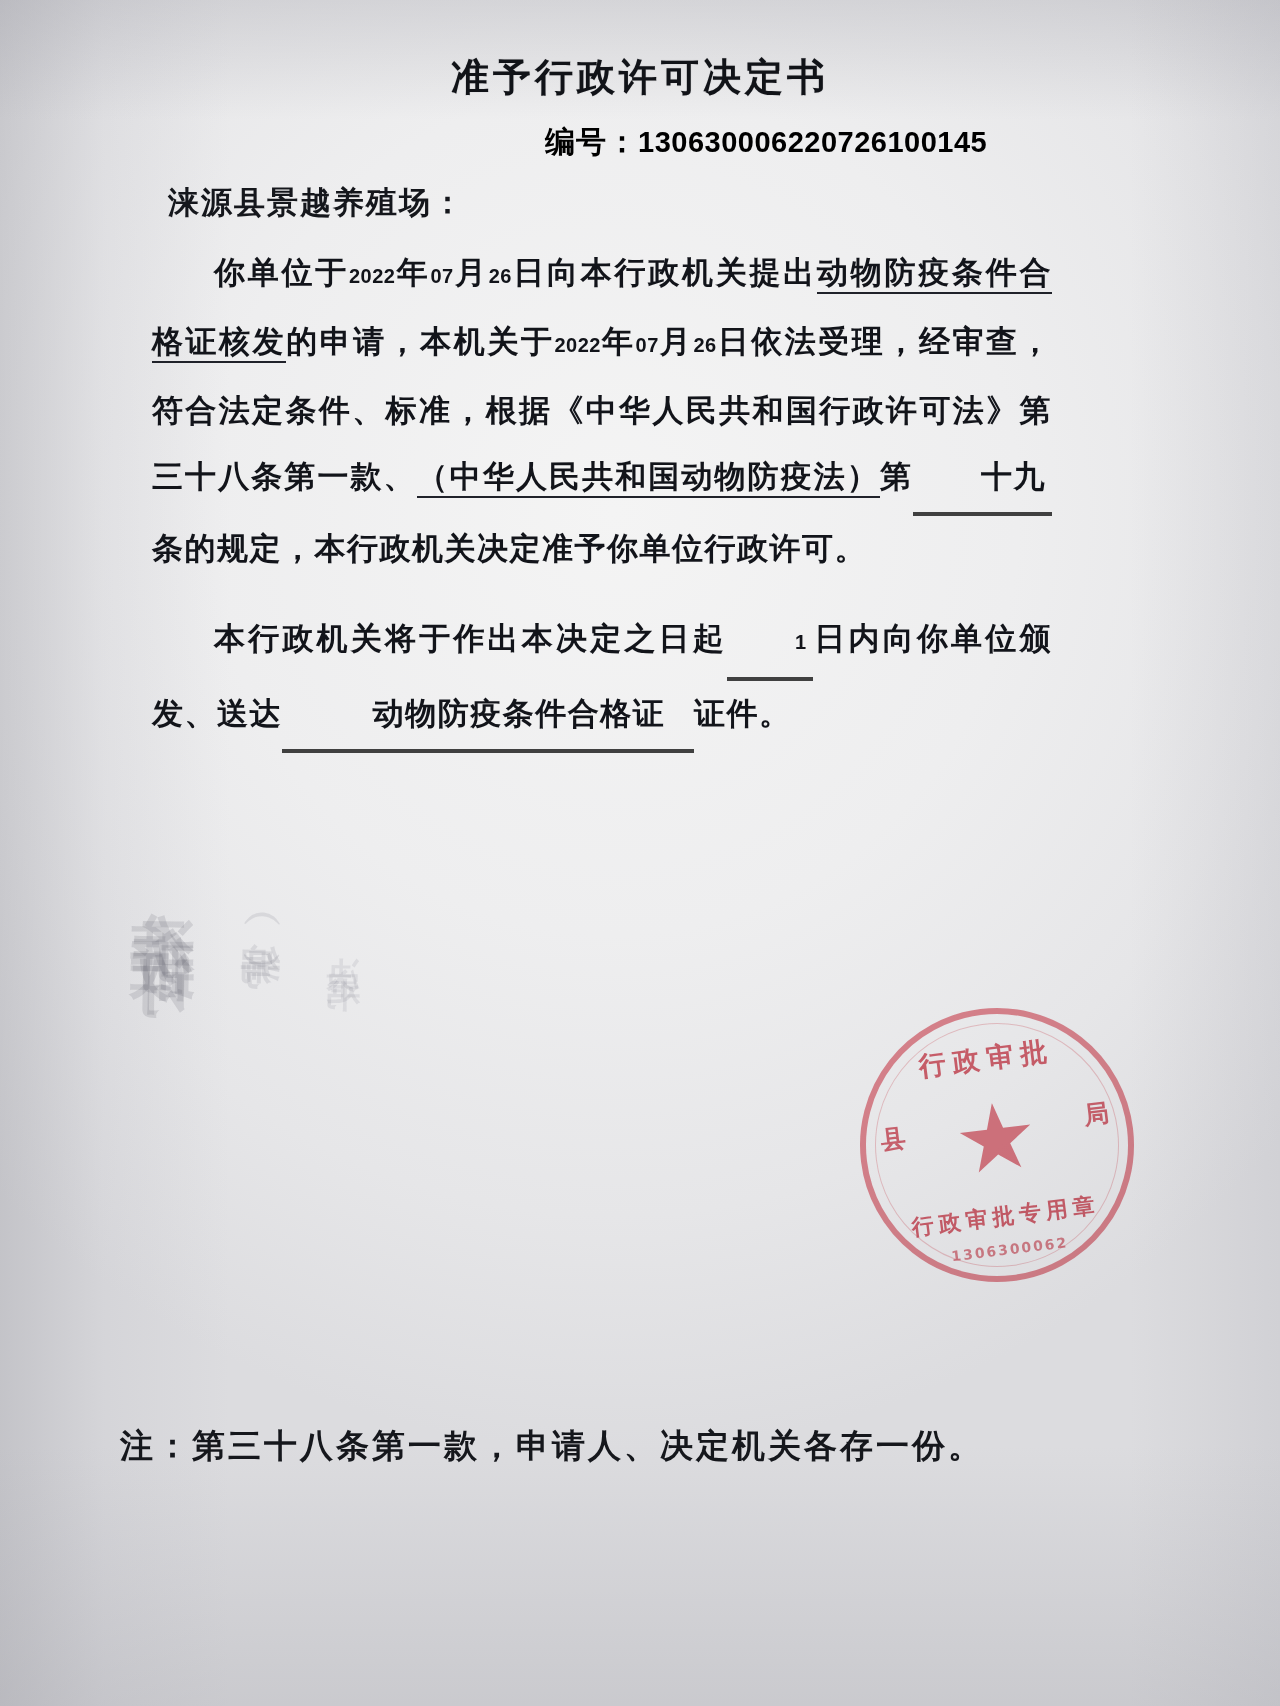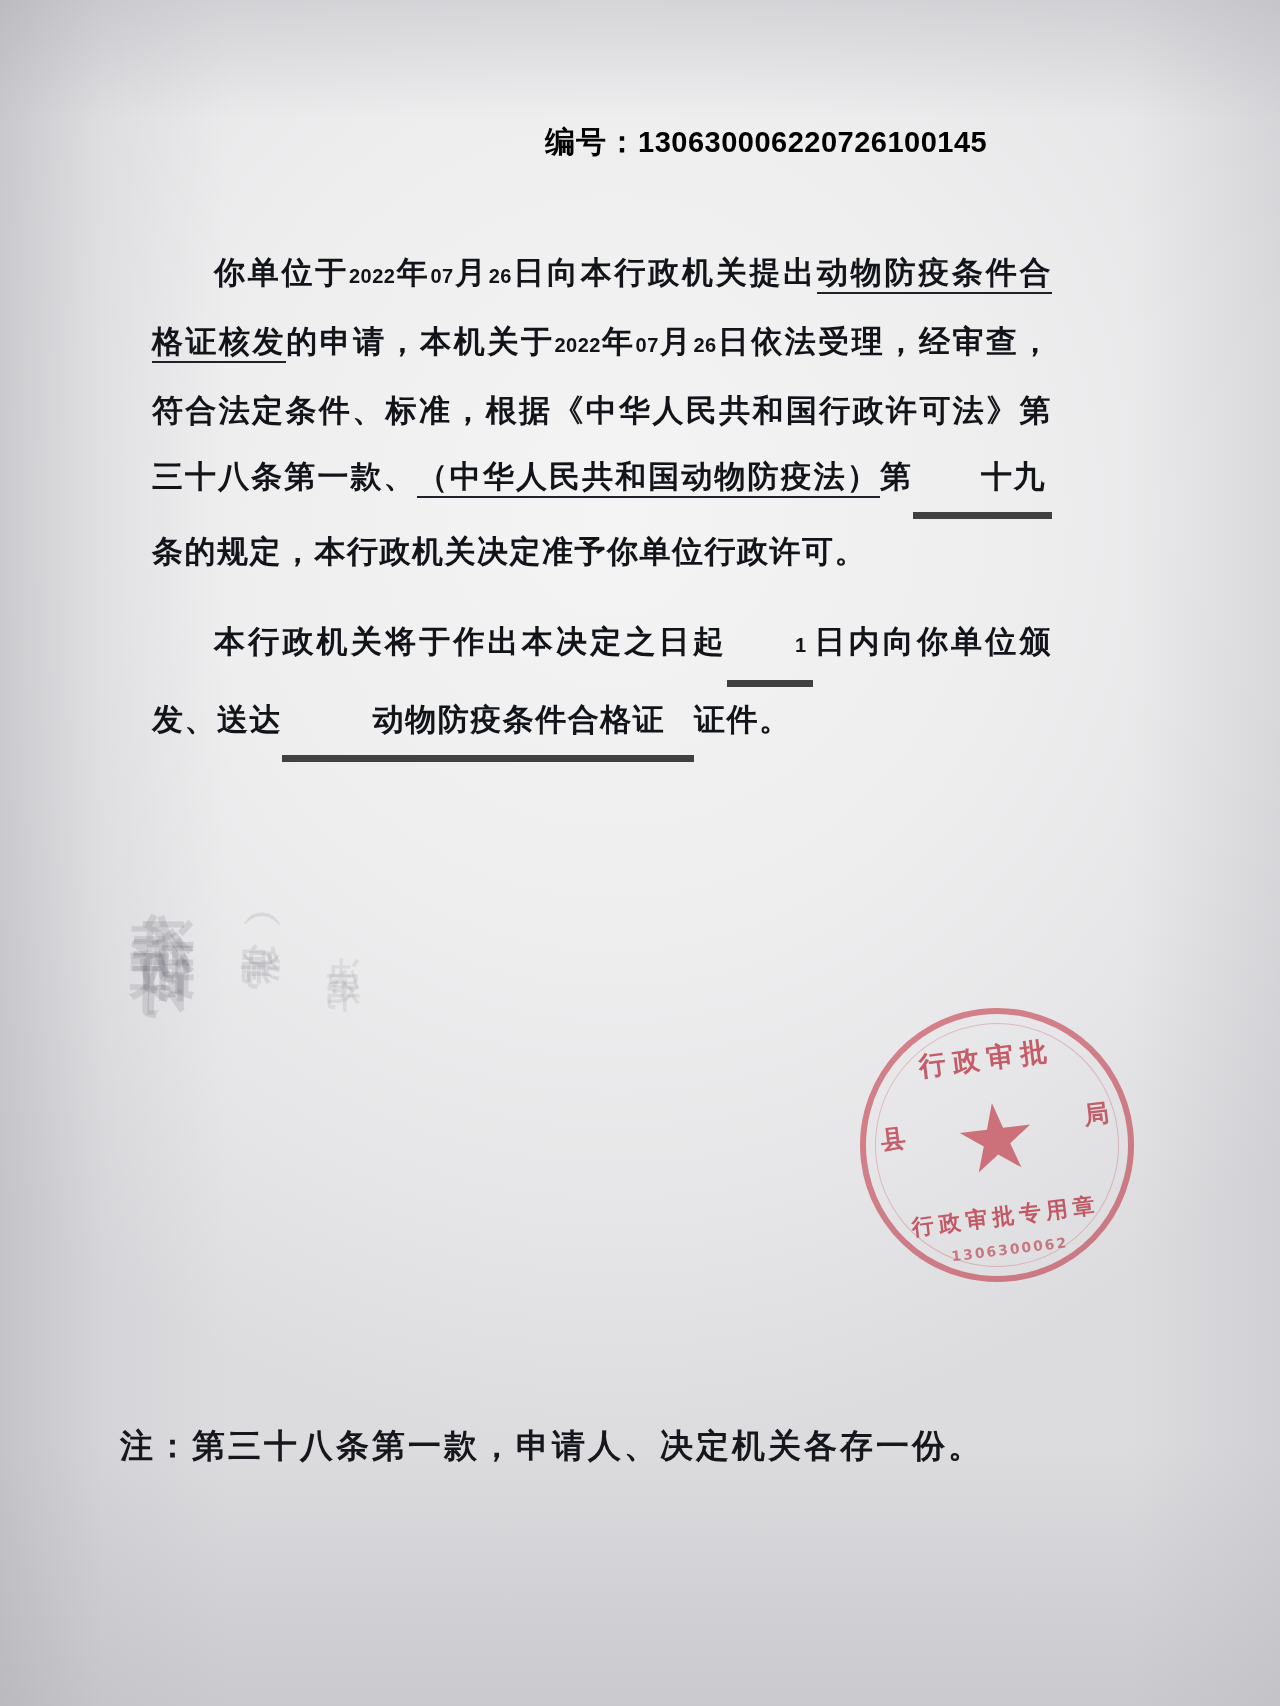--- a/index.html
+++ b/index.html
@@ -117,21 +117,21 @@
     font-weight: 700;
     font-size: 20px;
     letter-spacing: 0.5px;
   }
   .ul {
     border-bottom: 2px solid #20222a;
     padding-bottom: 2px;
   }
   .fill {
     display: inline-block;
-    border-bottom: 7px solid #404040;
+    border-bottom: 4px solid #404040;
     text-align: center;
     padding: 0 6px 2px 6px;
   }
   .fill-w1 { min-width: 124px; }
   .fill-w2 { min-width: 40px; }
   .fill-w3 { min-width: 400px; }
 
   .sign-area {
     position: absolute;
     right: 206px;
@@ -217,25 +217,27 @@
   <div class="shade-top"></div>
   <div class="shade-right"></div>
   <div class="shade-bottom"></div>
 
   <div class="bleed bleed-1">准予行政许可</div>
   <div class="bleed bleed-2">（编号）</div>
   <div class="bleed bleed-3">决定书</div>
 
   <div class="doc">
 
+    <div class="title">准予行政许可决定书</div>
 
     <div class="serial">
       <span>编号：</span><span class="num">130630006220726100145</span>
     </div>
 
+    <div class="addressee">涞源县景越养殖场：</div>
 
     <div class="body">
       <p class="indent"><span>你单位于</span><span class="lat">2022</span><span>年</span><span class="lat">07</span><span>月</span><span class="lat">26</span><span>日</span><span>向本行政机关提出</span><span class="ul">动物防疫条件合格证核发</span><span>的申请，本机关于</span><span class="lat">2022</span><span>年</span><span class="lat">07</span><span>月</span><span class="lat">26</span><span>日</span><span>依法受理，经审查，符合法定条件、标准，根据《中华人民共和国行政许可法》第三十八条第一款、</span><span class="ul">（中华人民共和国动物防疫法）</span><span>第</span><span class="fill fill-w1">十九</span><span>条的规定，本行政机关决定准予你单位行政许可。</span></p>
 
       <div class="gap"></div>
 
       <p class="indent"><span>本行政机关将于作出本决定之日起</span><span class="fill fill-w2 lat">1</span><span>日内向你单位颁发、送达</span><span class="fill fill-w3">动物防疫条件合格证</span><span>证件。</span></p>
     </div>
 
 

